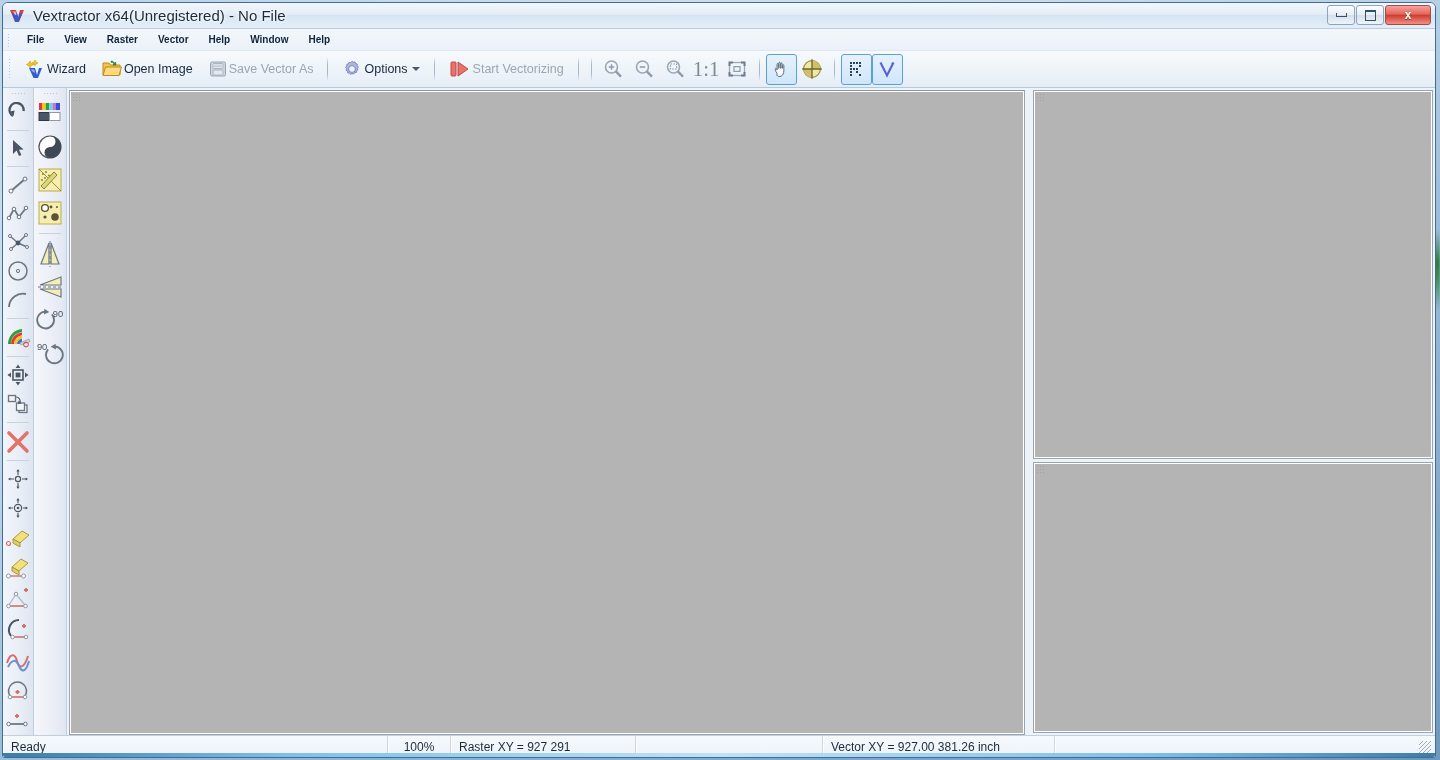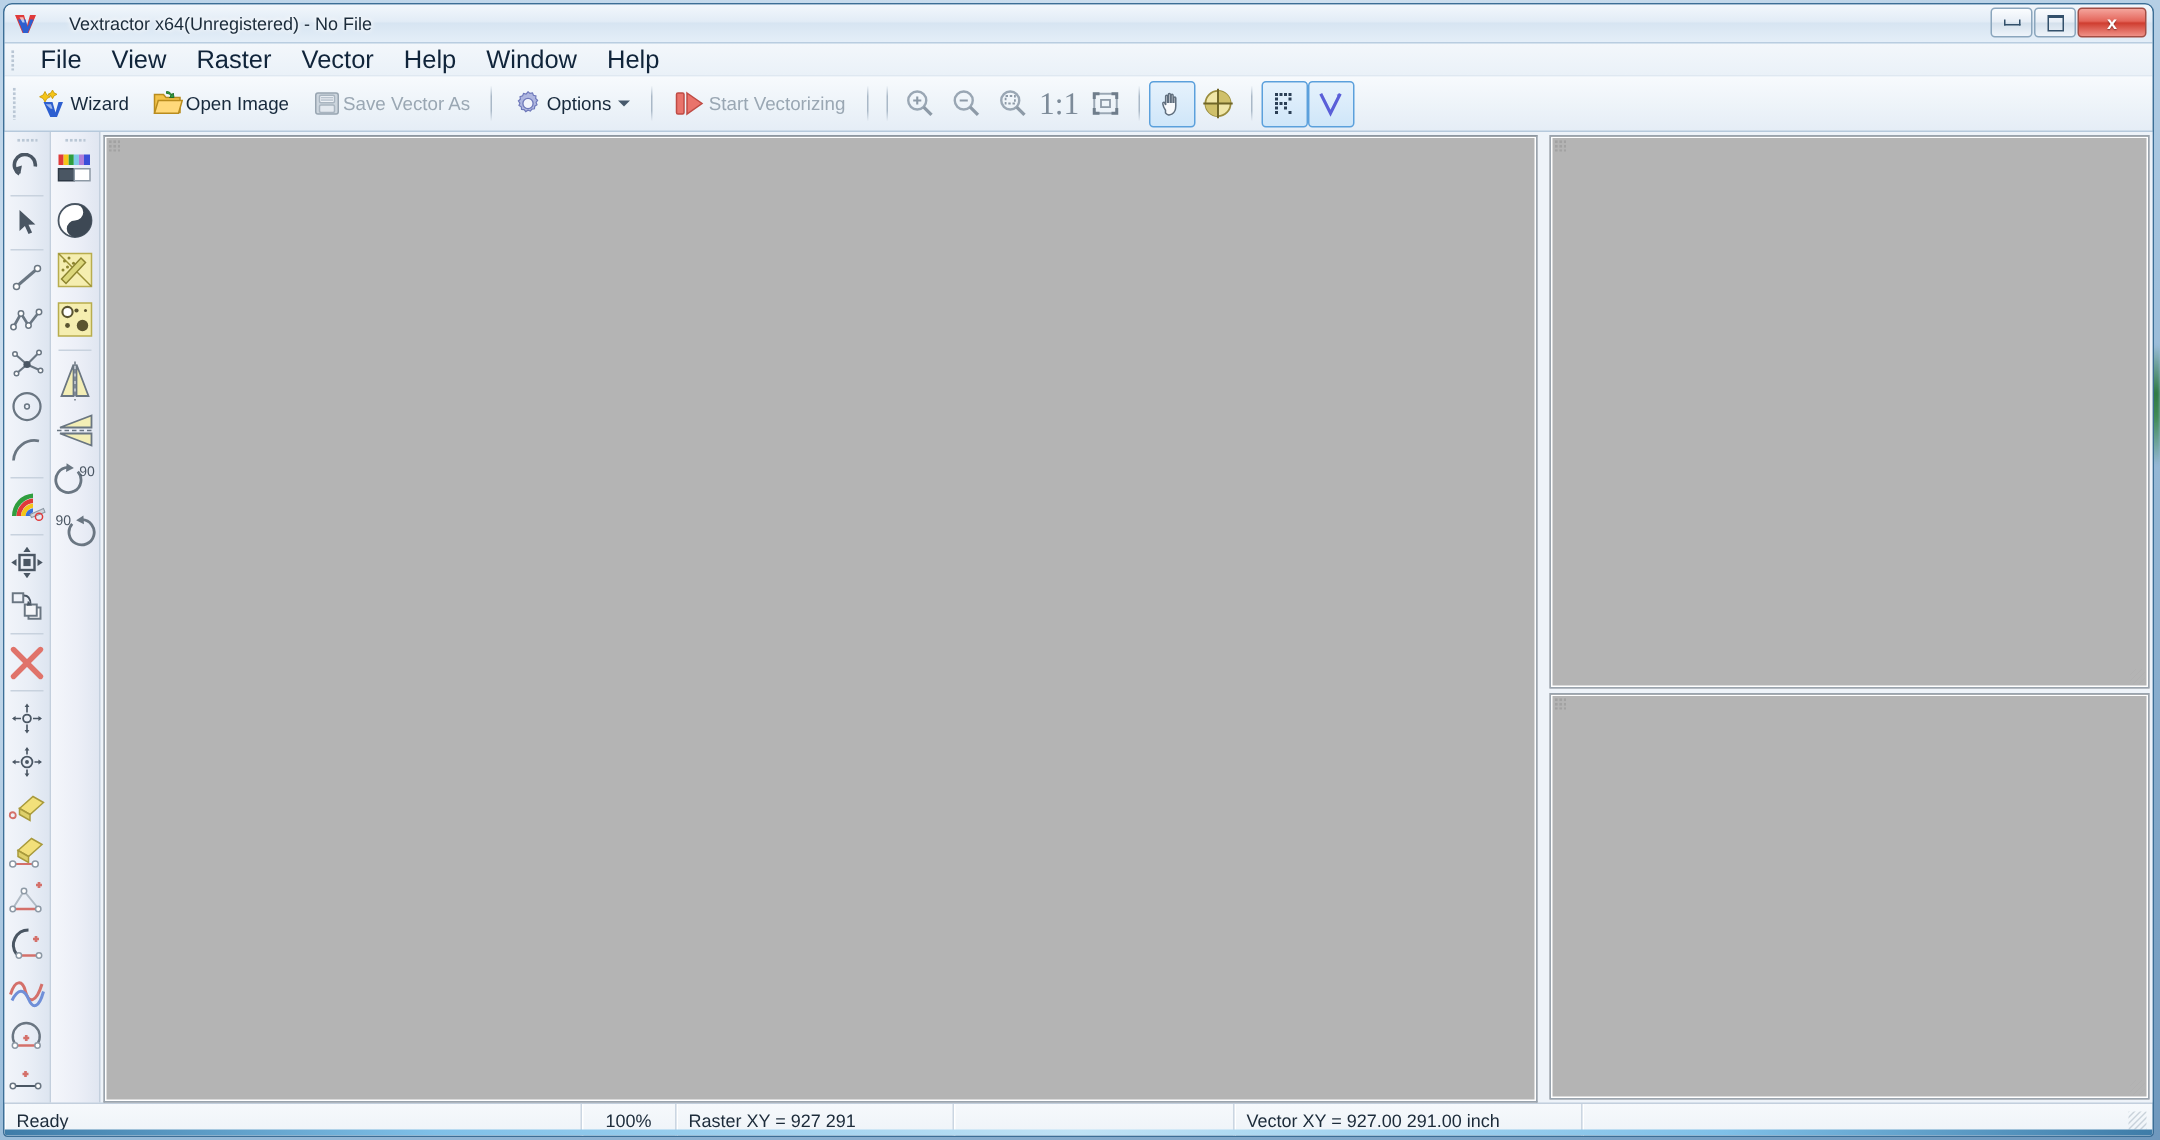--- a/index.html
+++ b/index.html
@@ -35,21 +35,21 @@
   
   #titlebar {
     height: 25px; position: relative;
     background: linear-gradient(180deg,#f2f7fc 0%,#e2ecf6 45%,#d7e5f2 50%,#e4eef8 100%);
     border-bottom: 1px solid #b9cde0;
     display: flex; align-items: center;
     flex: none;
   }
   #titlebar .app-icon { margin-left: 6px; width: 16px; height: 16px; position: relative; }
   #titlebar .title-text {
-    margin-left: 21px; font-size: 12px; color: #1b2b3a;
+    margin-left: 8px; font-size: 15px; color: #1b2b3a;
     text-shadow: 0 0 3px #fff, 0 0 5px #fff;
     white-space: nowrap;
   }
   .win-buttons { position: absolute; right: 4px; top: 2px; display: flex; gap: 1px; }
   .win-btn {
     width: 26px; height: 18px;
     border: 1px solid #8ba6bd; border-radius: 3px;
     background: linear-gradient(180deg,#fbfdff 0%,#e7eef6 48%,#d4e0ec 52%,#eef4fa 100%);
     display: flex; align-items: center; justify-content: center;
     font-size: 10px; color: #2b3c4c;
@@ -69,22 +69,22 @@
     height: 21px; flex: none;
     background: linear-gradient(180deg,#f3f7fb 0%,#eaf1f8 100%);
     display: flex; align-items: center;
     border-bottom: 1px solid #dfe8f1;
     padding-left: 4px;
   }
   #menubar .grip { width: 3px; height: 14px; margin-right: 7px;
     background-image: radial-gradient(circle, #b9c6d4 40%, transparent 41%);
     background-size: 3px 3px; }
   .menu-item {
-    padding: 2px 9px; font-size: 17px; color: #10243a; cursor: default;
-    border: 1px solid transparent; border-radius: 2px;
+    padding: 2px 9px; font-size: 10px; color: #10243a; cursor: default;
+    border: 1px solid transparent; border-radius: 2px; font-weight: bold;
   }
 
   
   #toolbar {
     height: 36px; flex: none;
     background: linear-gradient(180deg,#f7fafd 0%,#eef4f9 50%,#e5edf6 100%);
     border-bottom: 1px solid #b6c9dc;
     display: flex; align-items: center; padding-left: 5px; gap: 0;
   }
   .tb-grip { width: 3px; height: 22px; margin-right: 6px;
@@ -685,21 +685,21 @@
     <div class="sb-pane zoom">
       <span>100%</span>
     </div>
     <div class="sb-pane raster">
       <span>Raster XY =  927  291</span>
     </div>
     <div class="sb-pane gap">
       <span></span>
     </div>
     <div class="sb-pane vector">
-      <span>Vector XY = 927.00 291.00 inch</span>
+      <span>Vector XY = 927.00 381.26 inch</span>
     </div>
     <div class="sb-pane last">
       <span class="sb-grip"></span>
     </div>
   </div>
 
   <div id="bottom-glow"></div>
 </div>
 
 </body></html>

